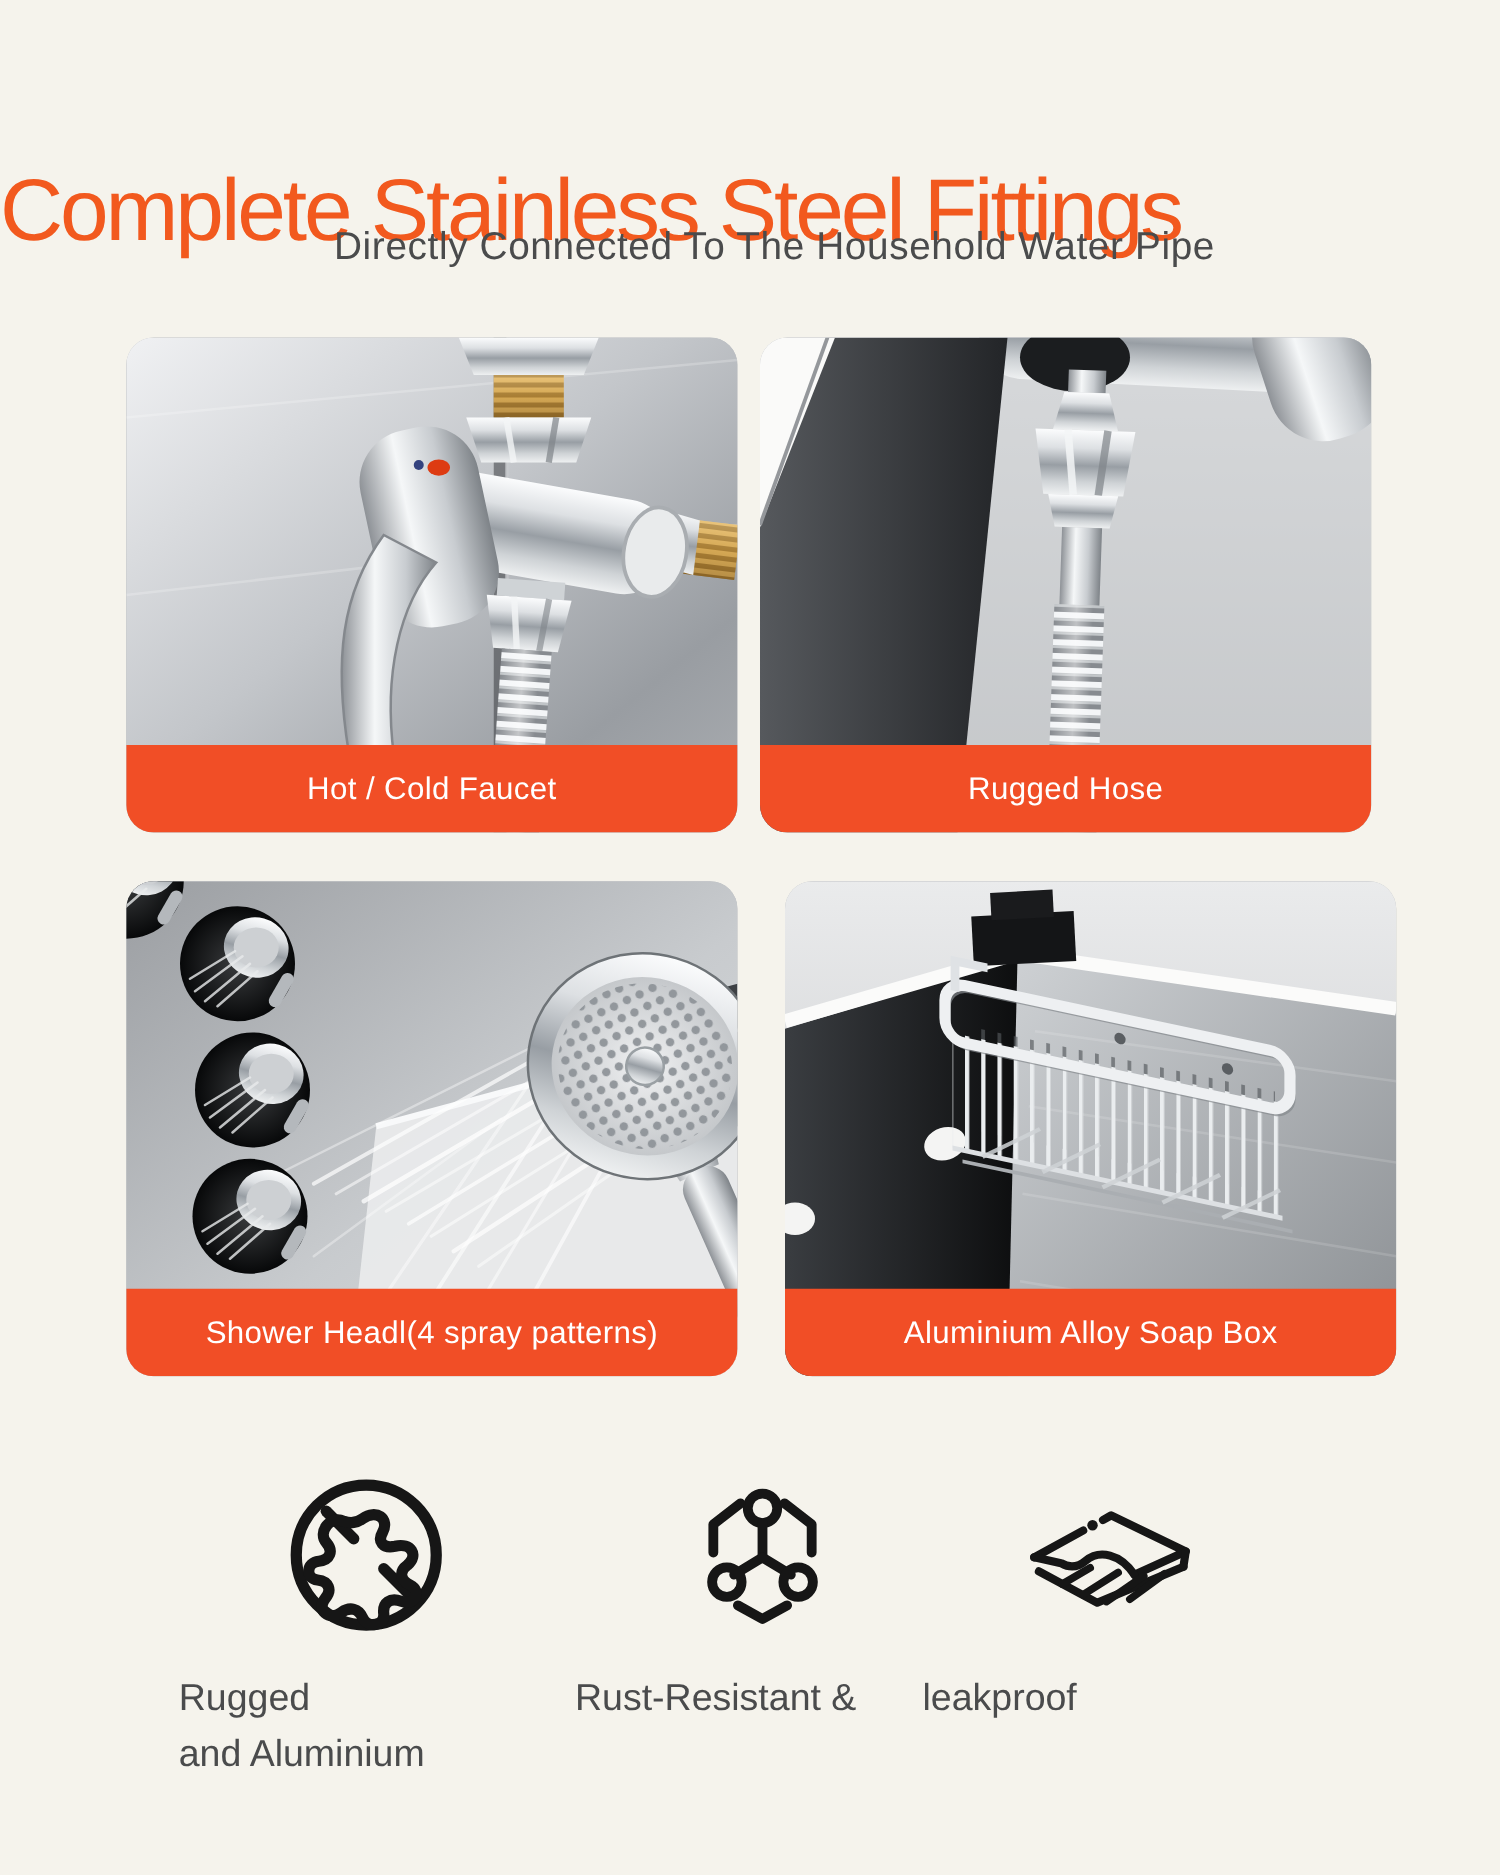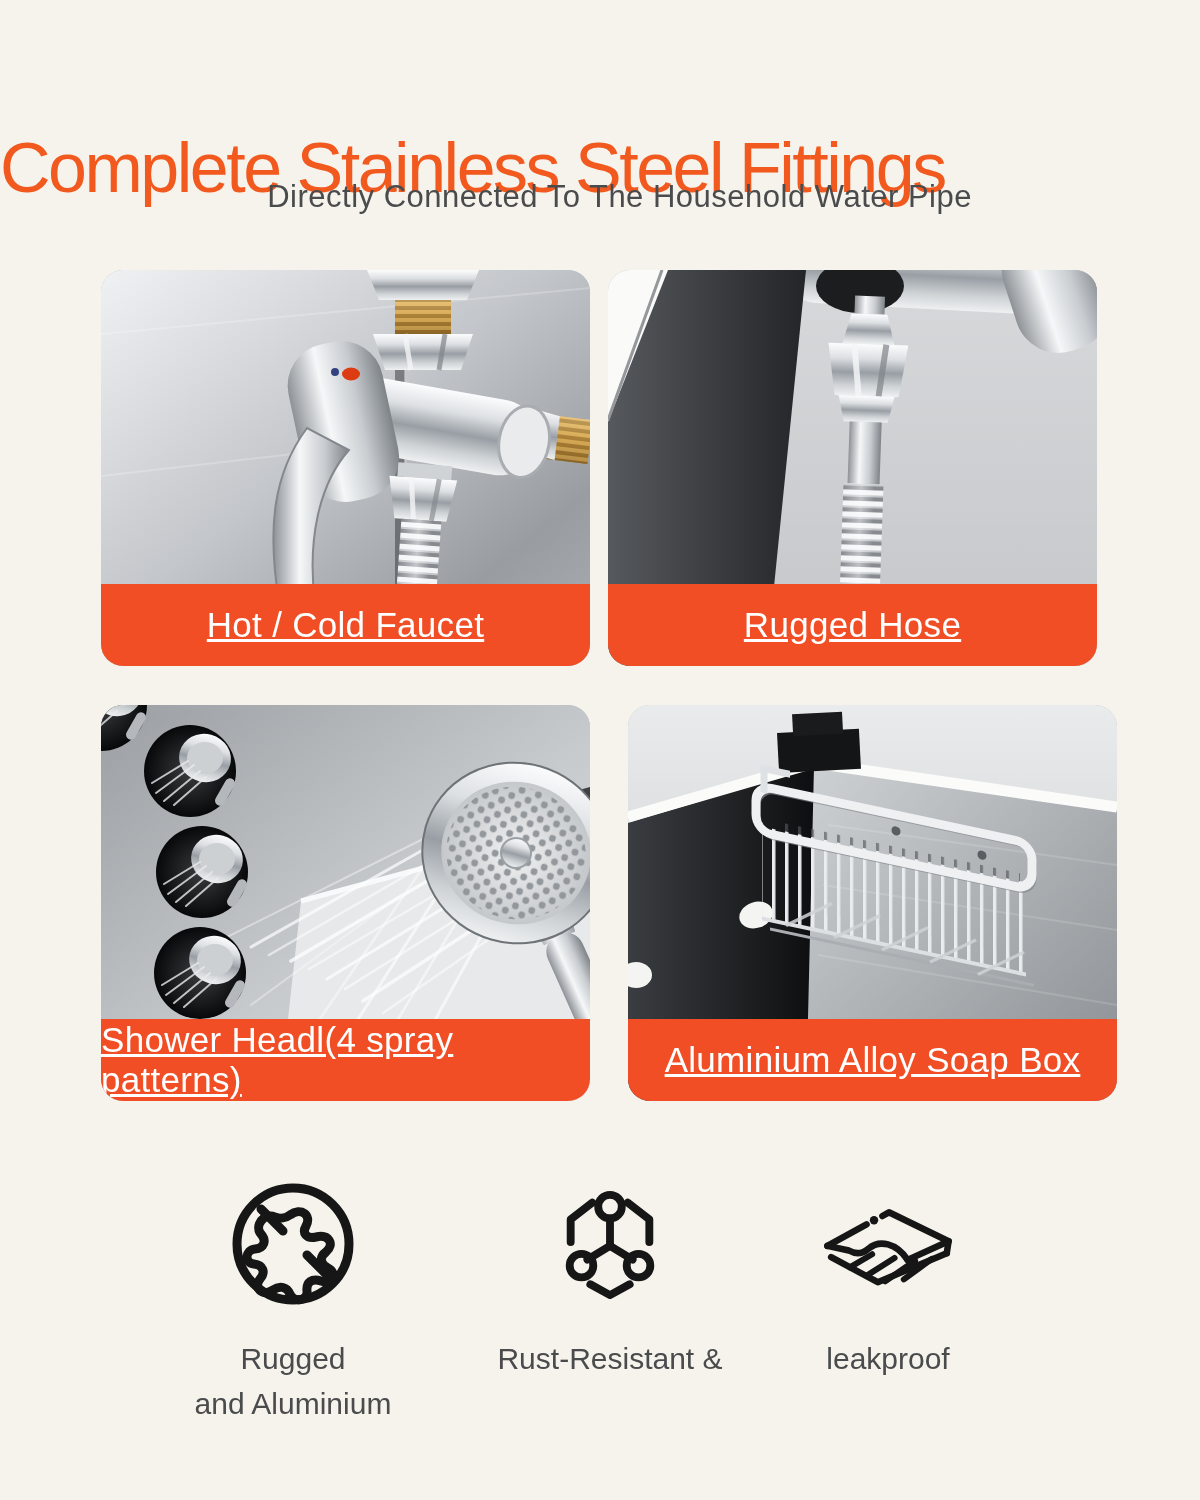--- a/index.html
+++ b/index.html
@@ -21,26 +21,26 @@
   .card{
     position:absolute;width:489px;height:396px;border-radius:22px;
     overflow:hidden;background:#b9bcc0;
   }
   #card1{left:101px;top:270px}
   #card2{left:608px;top:270px}
   #card3{left:101px;top:705px}
   #card4{left:628px;top:705px}
   .card svg.scene{position:absolute;left:0;top:0;display:block}
   .caption{
-    position:absolute;left:0;bottom:0;width:100%;height:82px;
+    position:absolute;left:0;bottom:0;width:100%;height:70px;
     background:var(--bar-orange,#f14e26);color:var(--caption-text,#ffffff);
     display:flex;align-items:center;justify-content:center;
-    font-size:35px;letter-spacing:.3px;text-decoration:underline;
-  }
-  .feature{position:absolute;top:1178px;width:300px;text-align:center}
+    font-size:25px;letter-spacing:.3px;
+  }
+  .feature{position:absolute;top:1178px;width:300px;}
   #feat1{left:143px}
   #feat2{left:460px}
   #feat3{left:738px}
   .ficon{height:132px;display:flex;align-items:center;justify-content:center}
   .flabel{margin:26px 0 0 0;font-size:30px;line-height:45px;color:var(--text-gray,#4a4b4c)}
 </style>
 </head>
 <body>
 
 <svg width="0" height="0" style="position:absolute" aria-hidden="true">

